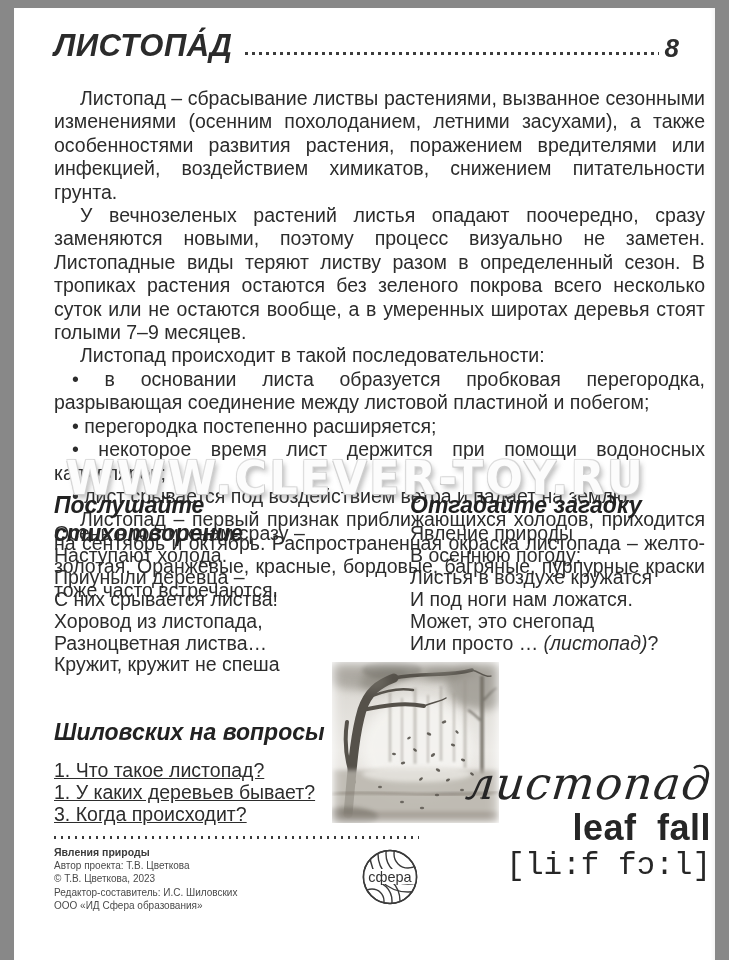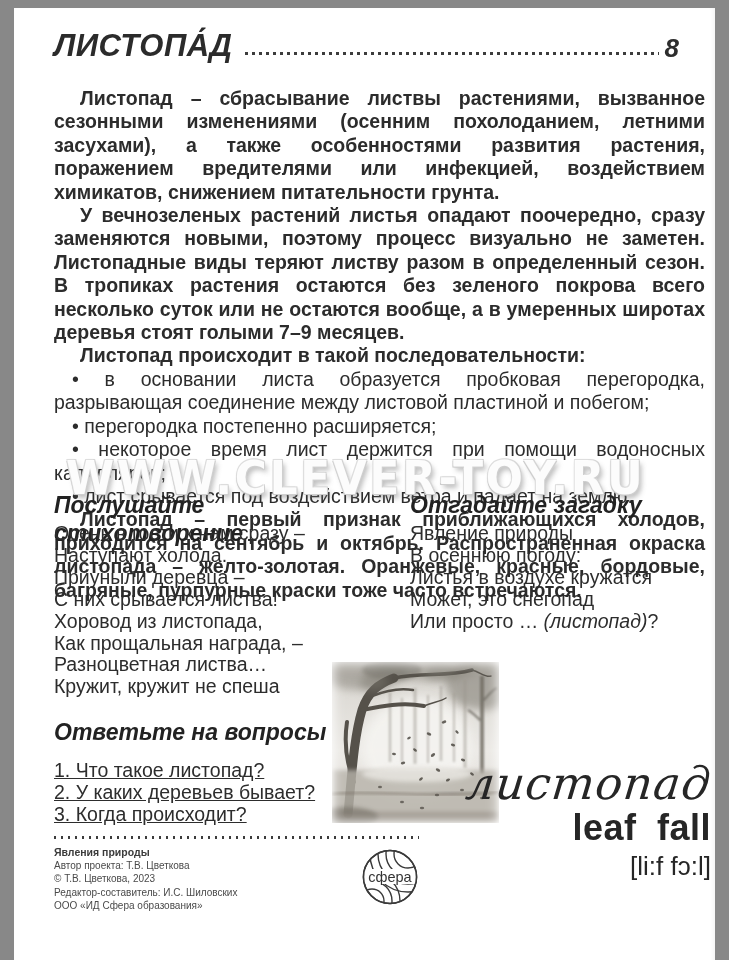--- a/index.html
+++ b/index.html
@@ -11,21 +11,21 @@
   }
   
   .hdr{position:absolute;top:22px;left:40px;right:36px;display:flex;align-items:flex-end;}
   .hdr .title{font-size:31px;font-weight:bold;font-style:italic;letter-spacing:.5px;line-height:1;white-space:nowrap;color:#2b2b2b;}
   .hdr .leader{flex:1;height:3.2px;margin:0 6px 6px 12px;
     background:repeating-linear-gradient(90deg,#3c3c3c 0 2.6px,transparent 2.6px 7px);}
   .hdr .pagenum{font-size:26px;font-weight:bold;font-style:italic;line-height:1;}
   
   .body-text{position:absolute;top:79px;left:40px;width:651px;
     font-size:19.5px;line-height:23.4px;text-align:justify;color:#2c2c2c;}
-  .body-text p{margin:0;text-indent:26px;font-weight:bold;}
+  .body-text p{margin:0;text-indent:26px;}
   .body-text .bullet{text-indent:18px;}
   
   .watermark{
     position:absolute;top:442px;left:52px;z-index:5;pointer-events:none;white-space:nowrap;
     font-family:"DejaVu Sans",sans-serif;font-weight:800;font-size:47px;letter-spacing:3px;
     color:rgba(255,255,255,.93);
     transform:scaleX(.93);transform-origin:left center;
     text-shadow:
       1px 1px 0 #cfcfcf,-1px -1px 0 #dedede,1px -1px 0 #d6d6d6,-1px 1px 0 #cccccc,
       0 0 2px #c4c4c4,3px 4px 5px rgba(110,110,110,.45);
@@ -39,21 +39,21 @@
   .riddle-lines{top:31px;}
   .q-head{position:absolute;top:227px;left:0;}
   .q-lines{top:268px;text-decoration:underline;}
   .ital{font-style:italic;}
   
   .forest{position:absolute;left:318px;top:654px;width:167px;height:161px;}
   
   .vocab{position:absolute;top:750px;left:420px;width:277px;text-align:right;color:#262626;}
   .vocab .cursive{font-family:"DejaVu Serif",serif;font-style:italic;font-size:45px;line-height:52px;letter-spacing:1px;transform:skewX(-6deg);transform-origin:right;}
   .vocab .english{font-size:36px;font-weight:bold;line-height:36px;word-spacing:10px;letter-spacing:.5px;}
-  .vocab .transcription{font-family:Liberation Sans, sans-serif;font-size:26px;line-height:40px;}
+  .vocab .transcription{font-family:Liberation Mono, monospace;font-size:31px;line-height:40px;}
   
   .footer-rule{position:absolute;top:828px;left:40px;width:365px;height:2.6px;
     background:repeating-linear-gradient(90deg,#3c3c3c 0 2.2px,transparent 2.2px 7px);}
   .footer-info{position:absolute;top:838px;left:40px;color:#4a4a4a;font-size:10px;line-height:13.2px;}
   .footer-info .series{font-weight:bold;font-size:10.5px;color:#3b3b3b;}
   .logo{position:absolute;left:347px;top:840px;width:58px;height:58px;}
 </style>
 </head>
 <body>
 
@@ -79,38 +79,38 @@
   <div class="watermark">WWW.CLEVER-TOY.RU</div>
 
   <div class="col-left">
     <h2 class="subhead">Послушайте стихотворение</h2>
     <div class="verse poem-lines">
       <div>Осень в гости к нам сразу –</div>
       <div>Наступают холода.</div>
       <div>Приуныли деревца –</div>
       <div>С них срывается листва!</div>
       <div>Хоровод из листопада,</div>
-      <div>Как прощальная награда, –</div>
       <div>Разноцветная листва…</div>
       <div>Кружит, кружит не спеша</div>
     </div>
-    <h2 class="subhead q-head">Ответьте на вопросы</h2>
+    <h2 class="subhead q-head">Шиловских на вопросы</h2>
     <div class="verse q-lines">
       <div>1. Что такое листопад?</div>
-      <div>2. У каких деревьев бывает?</div>
+      <div>1. У каких деревьев бывает?</div>
       <div>3. Когда происходит?</div>
     </div>
   </div>
 
   <div class="col-right">
     <h2 class="subhead">Отгадайте загадку</h2>
     <div class="verse riddle-lines">
       <div>Явление природы</div>
       <div>В осеннюю погоду:</div>
       <div>Листья в воздухе кружатся</div>
+      <div>И под ноги нам ложатся.</div>
       <div>Может, это снегопад</div>
       <div><span>Или просто … </span><span class="ital">(листопад)</span><span>?</span></div>
     </div>
   </div>
 
   <svg class="forest" viewBox="0 0 167 161" aria-hidden="true">
     <defs>
       <linearGradient id="bg" x1="0" y1="0" x2="0" y2="1">
         <stop offset="0" stop-color="#d6d3cd"></stop>
           <stop offset="0.55" stop-color="#ebe9e5"></stop>

